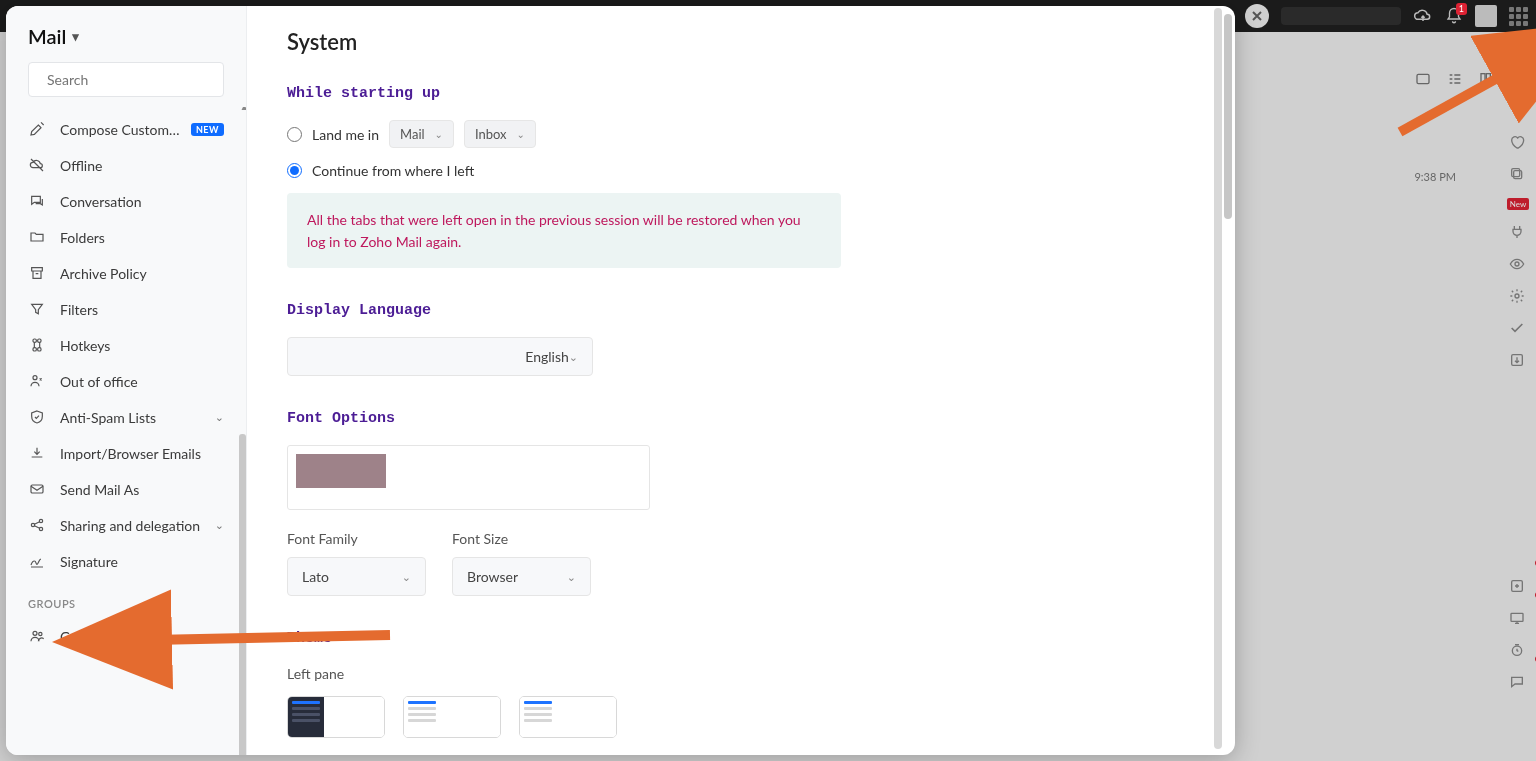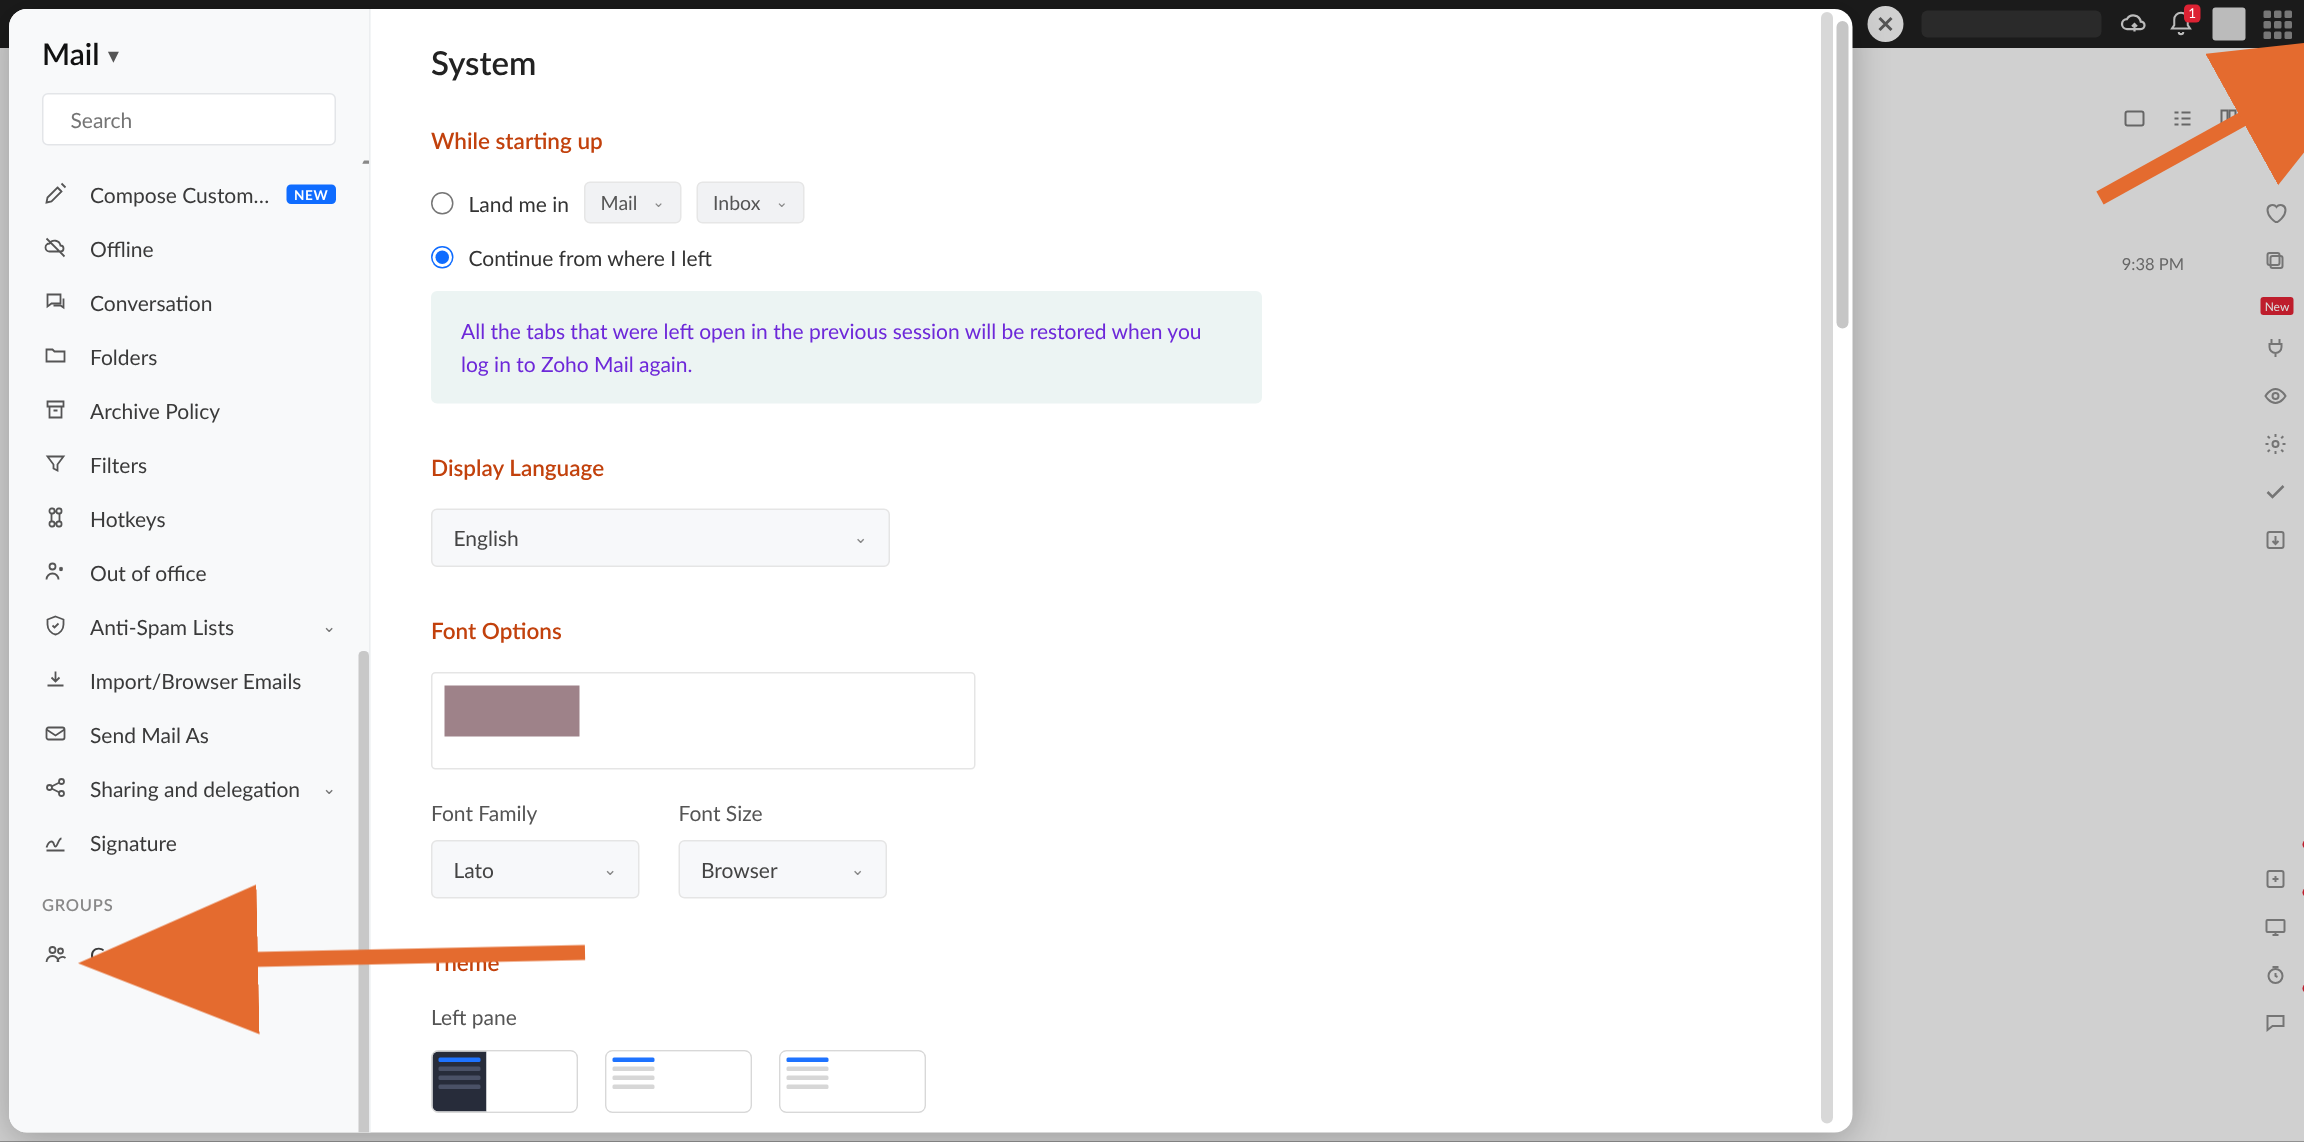--- a/index.html
+++ b/index.html
@@ -47,29 +47,29 @@
   .side-item { display:flex; align-items:center; gap:14px; padding:9px 22px; font-size:14px; color:#3a3a3a; cursor:pointer; white-space:nowrap; }
   .side-item .ic { width:18px; height:18px; color:#555; flex-shrink:0; display:flex; align-items:center; justify-content:center;}
   .side-item .txt { overflow:hidden; text-overflow:ellipsis;}
   .side-item .badge-new { background:#0f6cff; color:#fff; font-size:9px; font-weight:700; padding:1px 5px; border-radius:3px; letter-spacing:.5px; margin-left:-4px;}
   .side-item .chev-r { margin-left:auto; font-size:11px; color:#777;}
   .side-group-title { font-size:11px; font-weight:600; color:#888; letter-spacing:.5px; padding:18px 22px 8px;}
 
   
   .main { padding:22px 40px 40px;}
   .h1 { font-size:22px; font-weight:600; color:#222; margin-bottom:30px;}
-  .h2 { font-size:15px; font-weight:600; color:#c2410c; margin-bottom:18px;}
+  .h2 { font-size:15px; font-weight:600; color:#4c1d95; margin-bottom:18px;font-family:Liberation Mono, monospace;}
   .radio-row { display:flex; align-items:center; gap:10px; margin-bottom:14px; font-size:14px; color:#333;}
   .radio-row input[type=radio] { width:15px; height:15px; accent-color:#0f6cff;}
   .sel-pill { background:#f1f2f4; border:1px solid #e6e6e6; border-radius:4px; padding:5px 10px; display:flex; align-items:center; gap:10px; font-size:13px; color:#555;}
   .sel-pill .chev { font-size:10px; color:#888;}
-  .info-box { background:#ecf4f3; border-radius:4px; padding:16px 20px; font-size:14px; color:#6d28d9; line-height:1.55; max-width:554px; margin-top:12px; margin-bottom:34px;}
+  .info-box { background:#ecf4f3; border-radius:4px; padding:16px 20px; font-size:14px; color:#be185d; line-height:1.55; max-width:554px; margin-top:12px; margin-bottom:34px;}
   .select { background:#f7f8fa; border:1px solid #e5e5e5; border-radius:4px; padding:10px 14px; display:flex; align-items:center; justify-content:space-between; font-size:14px; color:#444; cursor:pointer;}
   .select .chev { font-size:11px; color:#888;}
-  .select.w363 { width:306px;}
+  .select.w363 { width:306px;justify-content:flex-end;}
   .select.w168 { width:139px;}
   .font-preview { border:1px solid #e5e5e5; border-radius:3px; width:363px; height:65px; padding:8px;}
   .font-preview .swatch { width:90px; height:34px; background:#9e8289;}
   .row-gap { display:flex; gap:26px;}
   .lbl { font-size:14px; color:#555; margin-bottom:10px;}
   .section-sp { margin-bottom:34px;}
   .theme-cards { display:flex; gap:18px; margin-top:14px;}
   .theme-card { width:98px; height:42px; border:1px solid #d8d8d8; border-radius:5px; overflow:hidden; display:flex;}
   .theme-card .pane-l { width:36px; height:100%; background:#272c3a; display:flex; flex-direction:column; gap:3px; padding:4px;}
   .theme-card .pane-l .line { height:3px; background:#4a5166; border-radius:1px;}

